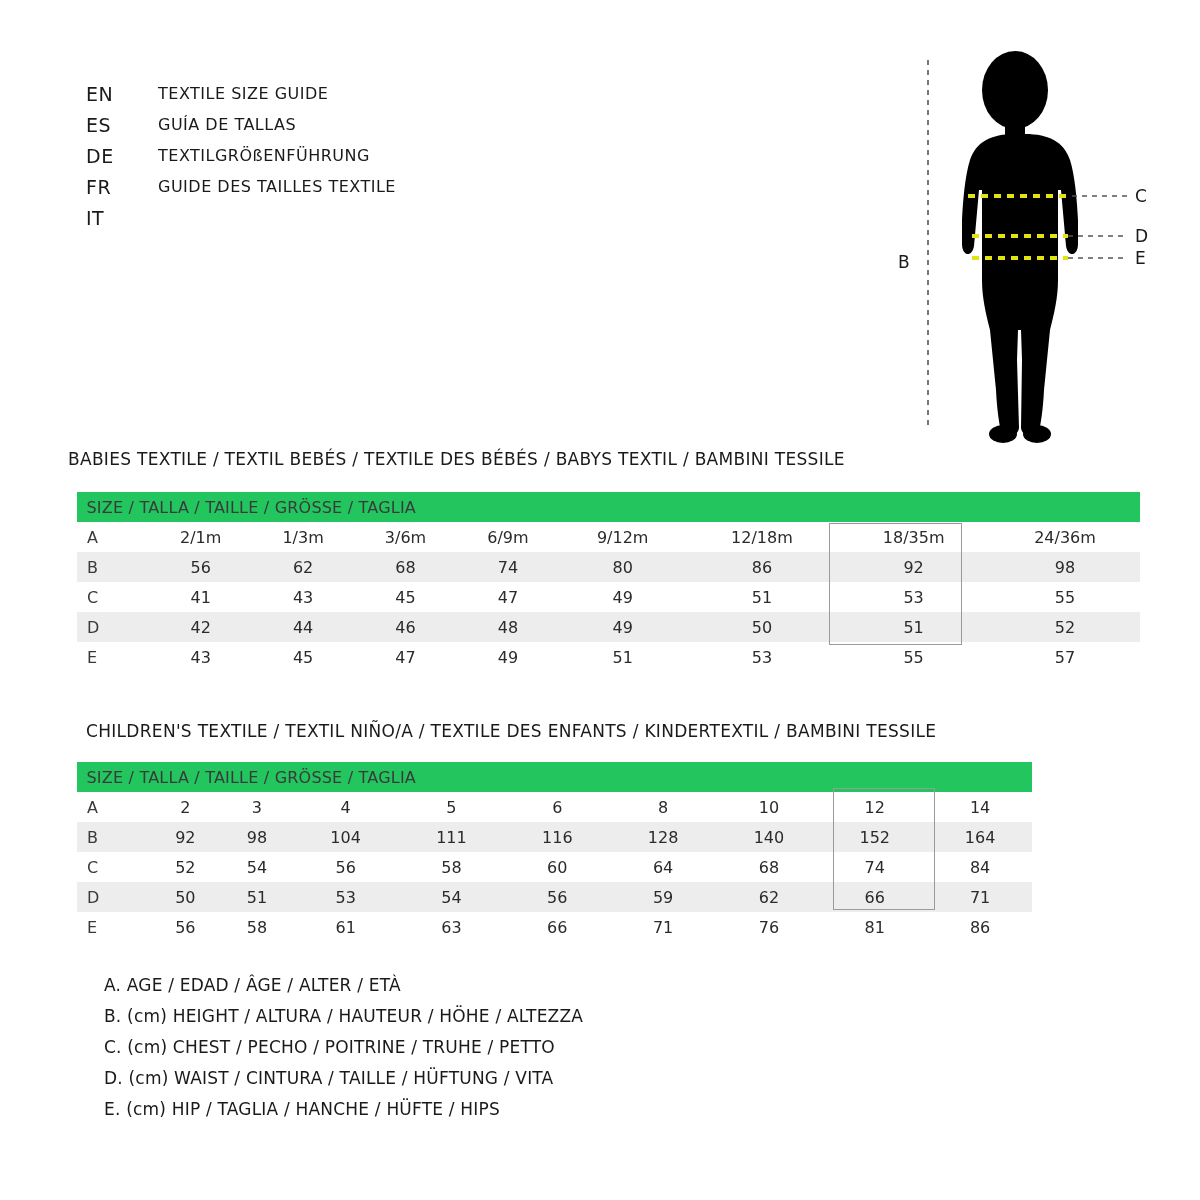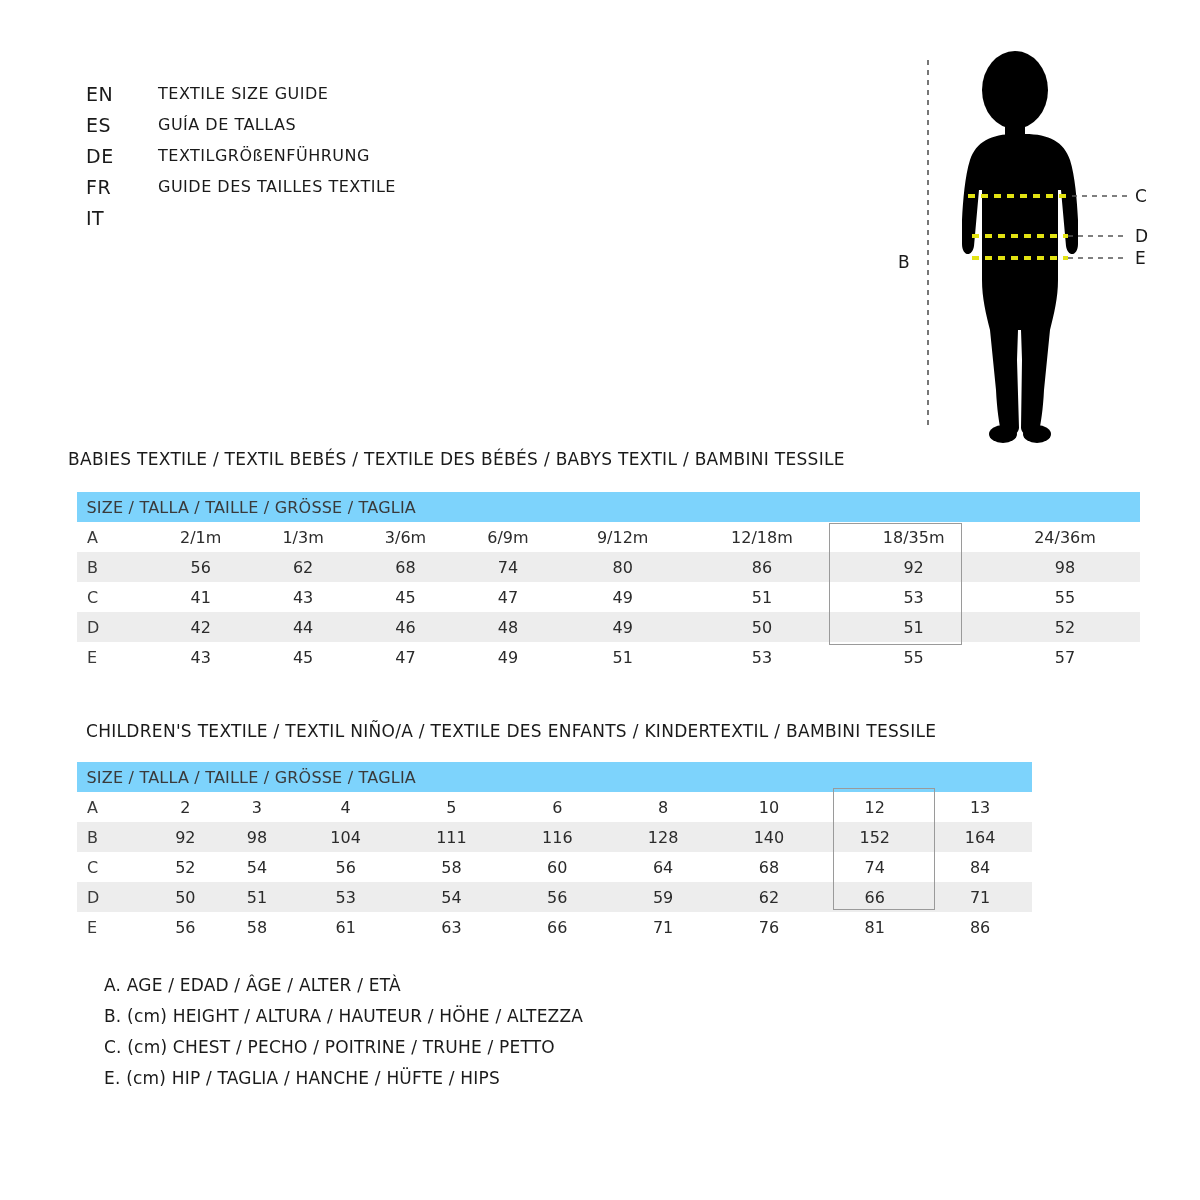--- a/index.html
+++ b/index.html
@@ -74,21 +74,21 @@
 
   .size-table th,
   .size-table td {
     padding: 0;
     height: 30px;
     font-weight: normal;
     text-align: center;
     vertical-align: middle;
   }
   .size-table thead th {
-    background: #7dd3fc;
+    background: #22c55e;
     color: #3a3a3a;
     text-align: left;
     padding-left: 10px;
     font-size: 16px;
     letter-spacing: 0.2px;
   }
   .size-table td.rowlabel {
     width: 62px;
     text-align: left;
     padding-left: 10px;
@@ -294,21 +294,21 @@
     <tr class="plain">
       <td class="rowlabel">A</td>
       <td>2</td>
       <td>3</td>
       <td>4</td>
       <td>5</td>
       <td>6</td>
       <td>8</td>
       <td>10</td>
       <td>12</td>
-      <td>13</td>
+      <td>14</td>
     </tr>
     <tr class="shaded">
       <td class="rowlabel">B</td>
       <td>92</td>
       <td>98</td>
       <td>104</td>
       <td>111</td>
       <td>116</td>
       <td>128</td>
       <td>140</td>
@@ -352,14 +352,15 @@
       <td>86</td>
     </tr>
   </tbody>
 </table>
 <div class="hl-box" id="children-hl"></div>
 
 <div class="legend">
   <div class="legend-line">A. AGE / EDAD / ÂGE / ALTER / ETÀ</div>
   <div class="legend-line">B. (cm) HEIGHT / ALTURA / HAUTEUR / HÖHE / ALTEZZA</div>
   <div class="legend-line">C. (cm) CHEST / PECHO / POITRINE / TRUHE / PETTO</div>
+  <div class="legend-line">D. (cm) WAIST / CINTURA / TAILLE / HÜFTUNG / VITA</div>
   <div class="legend-line">E. (cm) HIP / TAGLIA / HANCHE / HÜFTE / HIPS</div>
 </div>
 
 </body></html>

